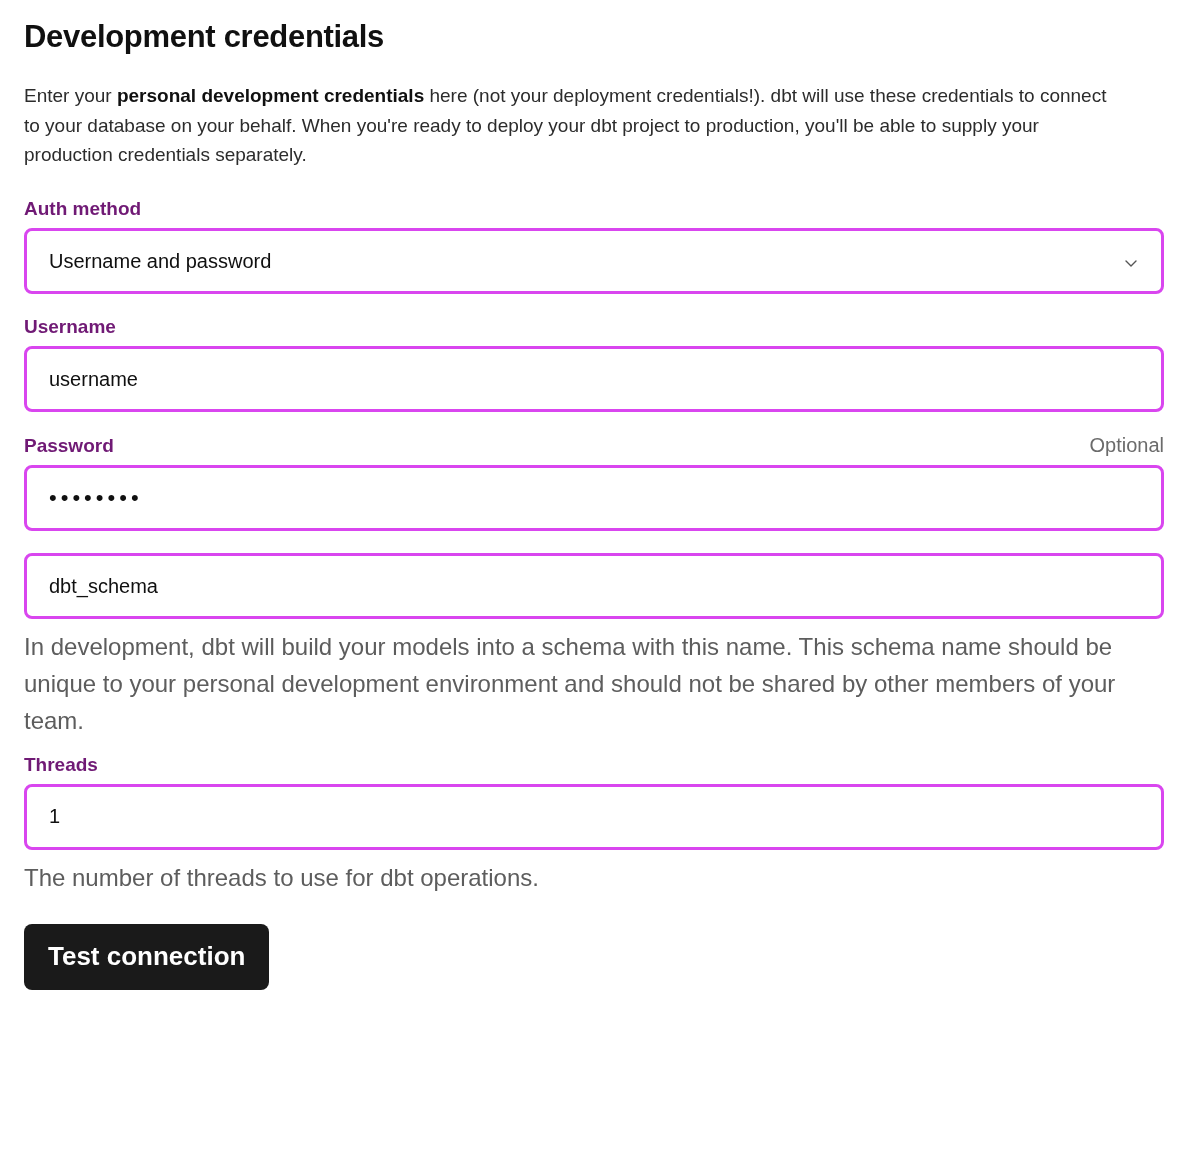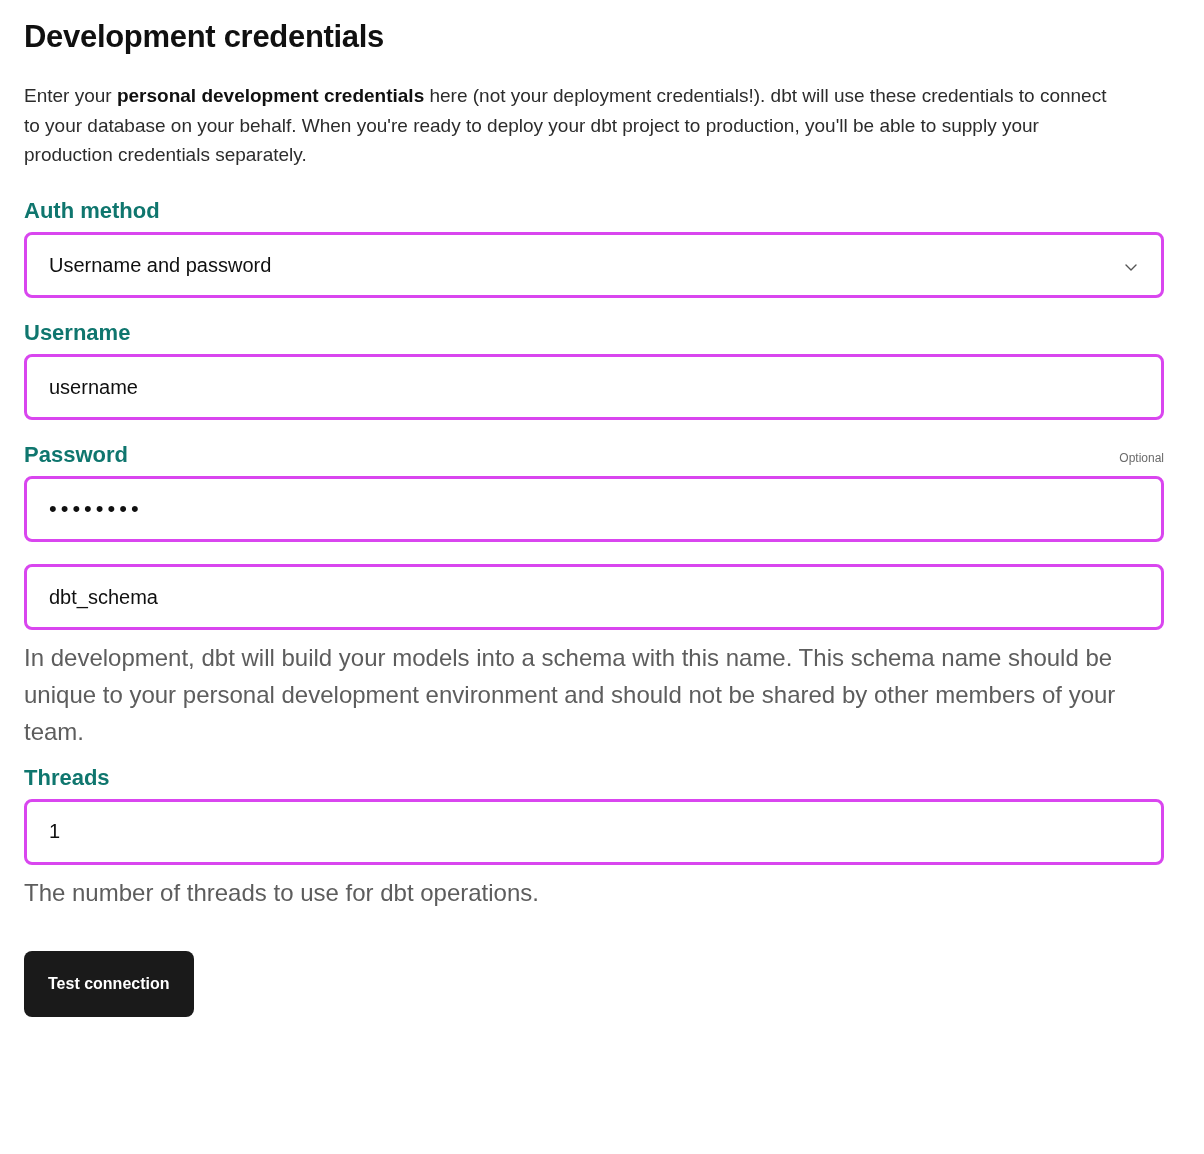--- a/index.html
+++ b/index.html
@@ -34,26 +34,26 @@
   .intro strong { font-weight: bold; color: #101010; }
 
   .field { margin-bottom: 22px; }
   .field-label-row {
     display: flex;
     align-items: baseline;
     justify-content: space-between;
     margin-bottom: 8px;
   }
   .field-label {
-    font-size: 22px;
+    font-size: 19px;
     font-weight: bold;
-    color: #0f766e;
+    color: #701a75;
   }
   .field-optional {
-    font-size: 12px;
+    font-size: 20px;
     color: #6b6b6b;
     font-weight: normal;
   }
   .control {
     width: 100%;
     height: 66px;
     border: 3px solid #d946ef;
     border-radius: 8px;
     background: #ffffff;
     font-family: "Liberation Sans", sans-serif;
@@ -83,32 +83,32 @@
   }
   .helper {
     font-size: 24px;
     line-height: 1.55;
     color: #5d5d5d;
     margin: 9px 7px 0 0;
     max-width: 1130px;
   }
   .field-tight { margin-bottom: 14px; }
   .btn-primary {
-    margin-top: 26px;
+    margin-top: 14px;
     display: inline-flex;
     align-items: center;
     justify-content: center;
     height: 66px;
     padding: 0 24px;
     background: #1a1a1a;
     color: #ffffff;
     border: none;
     border-radius: 8px;
     font-family: "Liberation Sans", sans-serif;
-    font-size: 16px;
+    font-size: 26px;
     font-weight: bold;
     cursor: pointer;
   }
 </style>
 </head>
 <body>
 
 <div class="page">
 
   <h1 class="page-title">Development credentials</h1>

